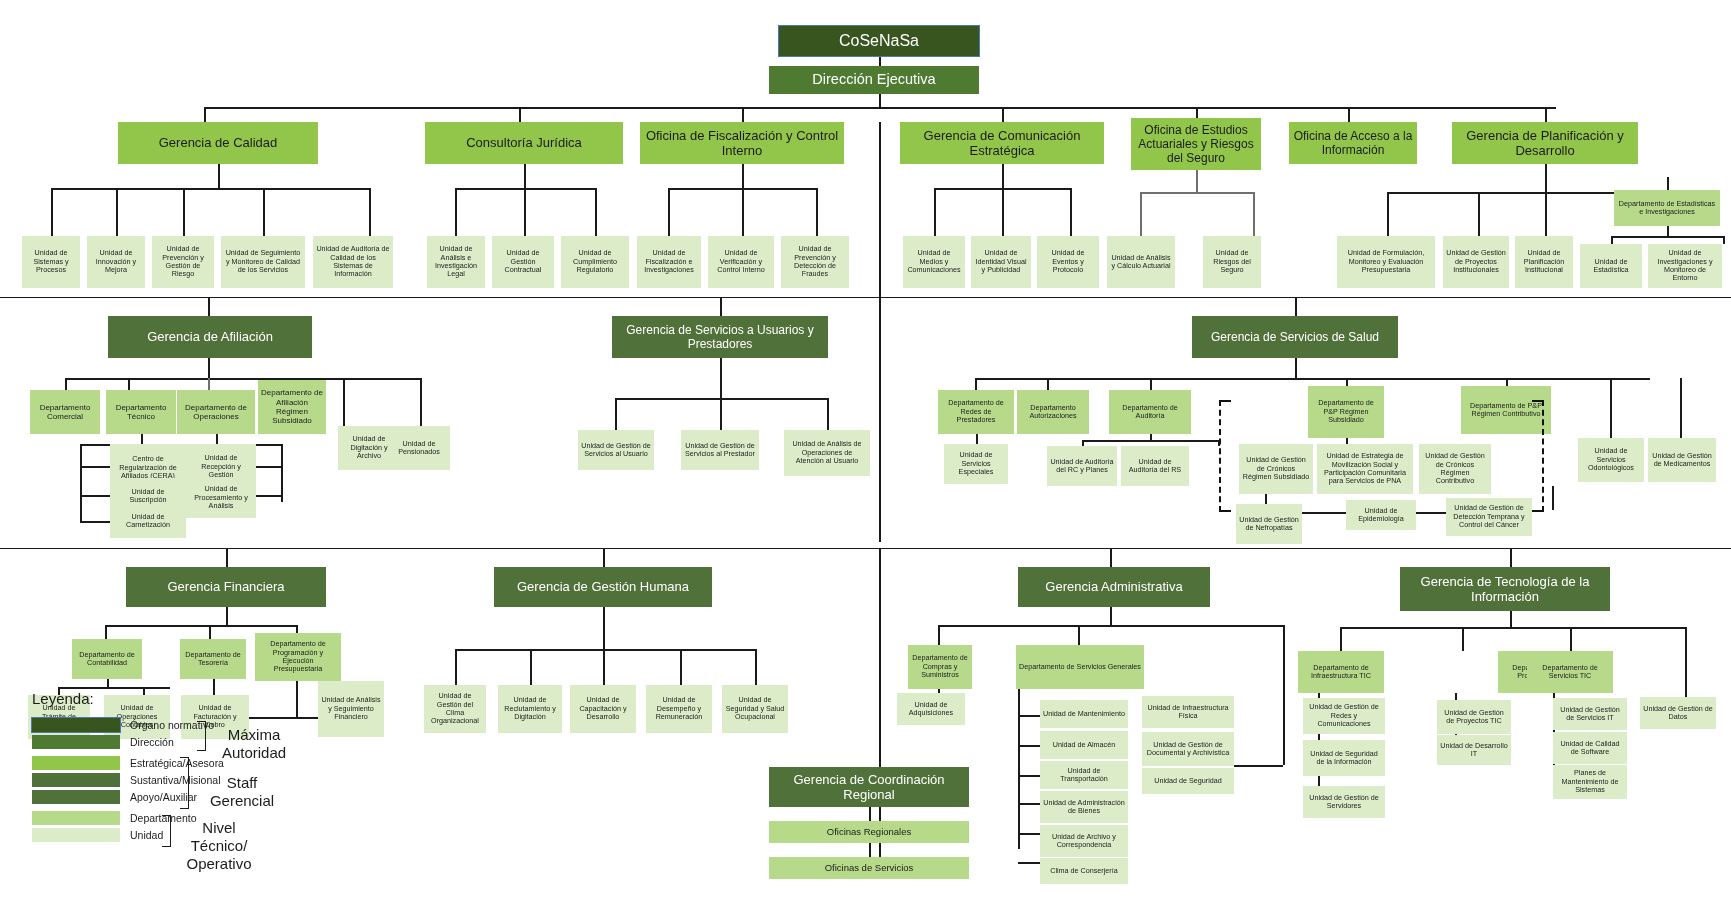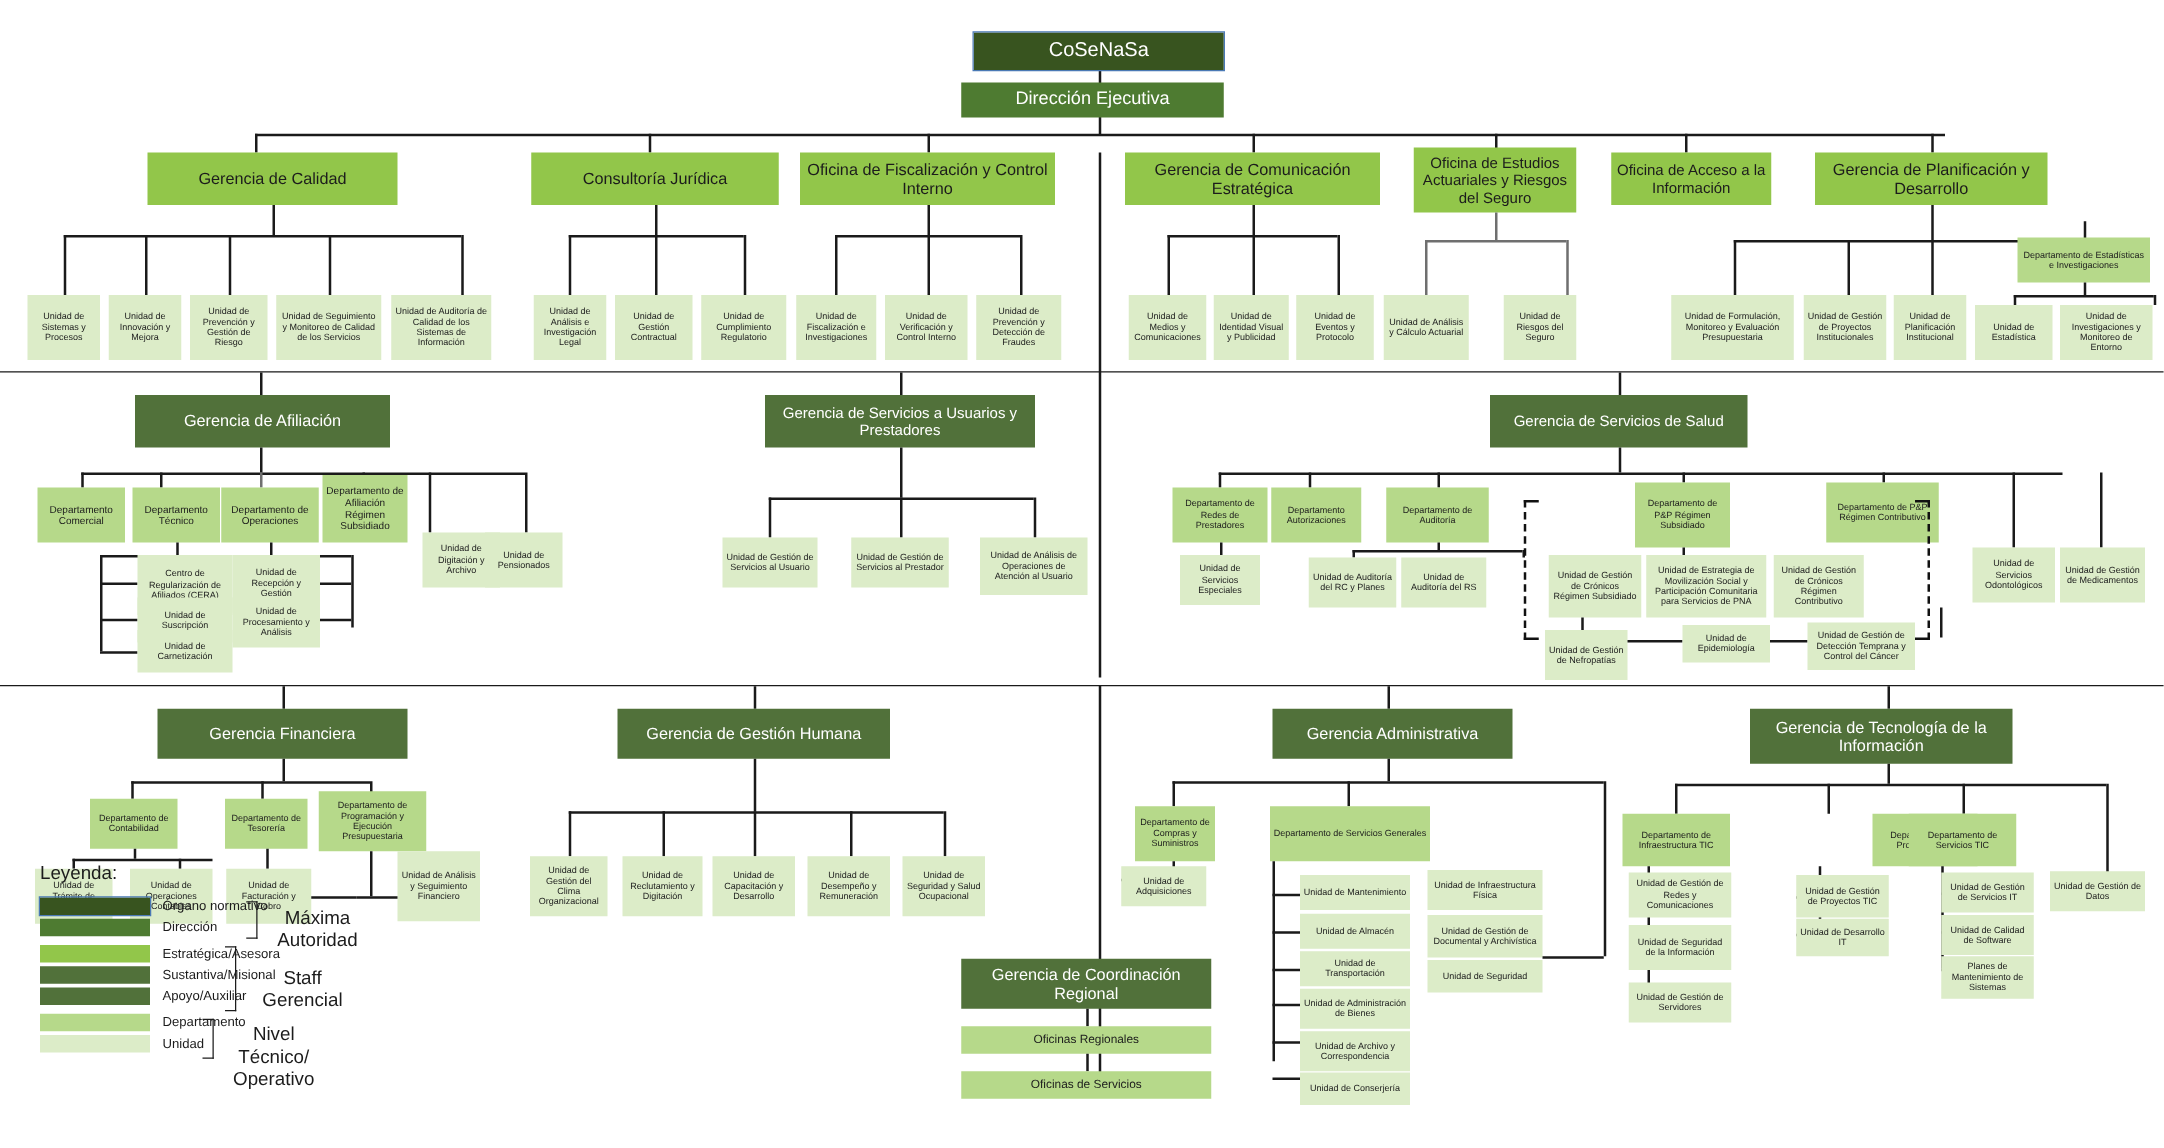--- a/index.html
+++ b/index.html
@@ -317,21 +317,21 @@
   <div class="ln lnh" style="left:1018px; top:775px; width:22px;"></div>
   <div class="ln lnh" style="left:1018px; top:803px; width:22px;"></div>
   <div class="ln lnh" style="left:1018px; top:833px; width:22px;"></div>
   <div class="ln lnh" style="left:1018px; top:862px; width:22px;"></div>
 
   <div class="node lvl-unidad fs-uni7" style="left:1040px; top:700px; width:88px; height:28px;">Unidad de Mantenimiento</div>
   <div class="node lvl-unidad fs-uni7" style="left:1040px; top:731px; width:88px; height:28px;">Unidad de Almacén</div>
   <div class="node lvl-unidad fs-uni7" style="left:1040px; top:761px; width:88px; height:28px;">Unidad de Transportación</div>
   <div class="node lvl-unidad fs-uni7" style="left:1040px; top:791px; width:88px; height:32px;">Unidad de Administración de Bienes</div>
   <div class="node lvl-unidad fs-uni7" style="left:1040px; top:825px; width:88px; height:32px;">Unidad de Archivo y Correspondencia</div>
-  <div class="node lvl-unidad fs-uni7" style="left:1040px; top:858px; width:88px; height:26px;">Unidad de Conserjería</div>
+  <div class="node lvl-unidad fs-uni7" style="left:1040px; top:858px; width:88px; height:26px;">Clima de Conserjería</div>
 
   <div class="node lvl-unidad fs-uni7" style="left:1142px; top:696px; width:92px; height:32px;">Unidad de  Infraestructura Física</div>
   <div class="node lvl-unidad fs-uni7" style="left:1142px; top:732px; width:92px; height:34px;">Unidad de Gestión de Documental y Archivística</div>
   <div class="node lvl-unidad fs-uni7" style="left:1142px; top:768px; width:92px; height:26px;">Unidad de  Seguridad</div>
   <div class="ln lnh" style="left:1234px; top:765px; width:49px;"></div>
 
   <div class="ln lnv" style="left:1510px; top:549px; height:18px;"></div>
   <div class="node lvl-apoyo fs-ger" style="left:1400px; top:567px; width:210px; height:44px;">Gerencia de Tecnología de la Información</div>
   <div class="ln lnv" style="left:1510px; top:611px; height:16px;"></div>
   <div class="ln lnh" style="left:1340px; top:627px; width:345px;"></div>

